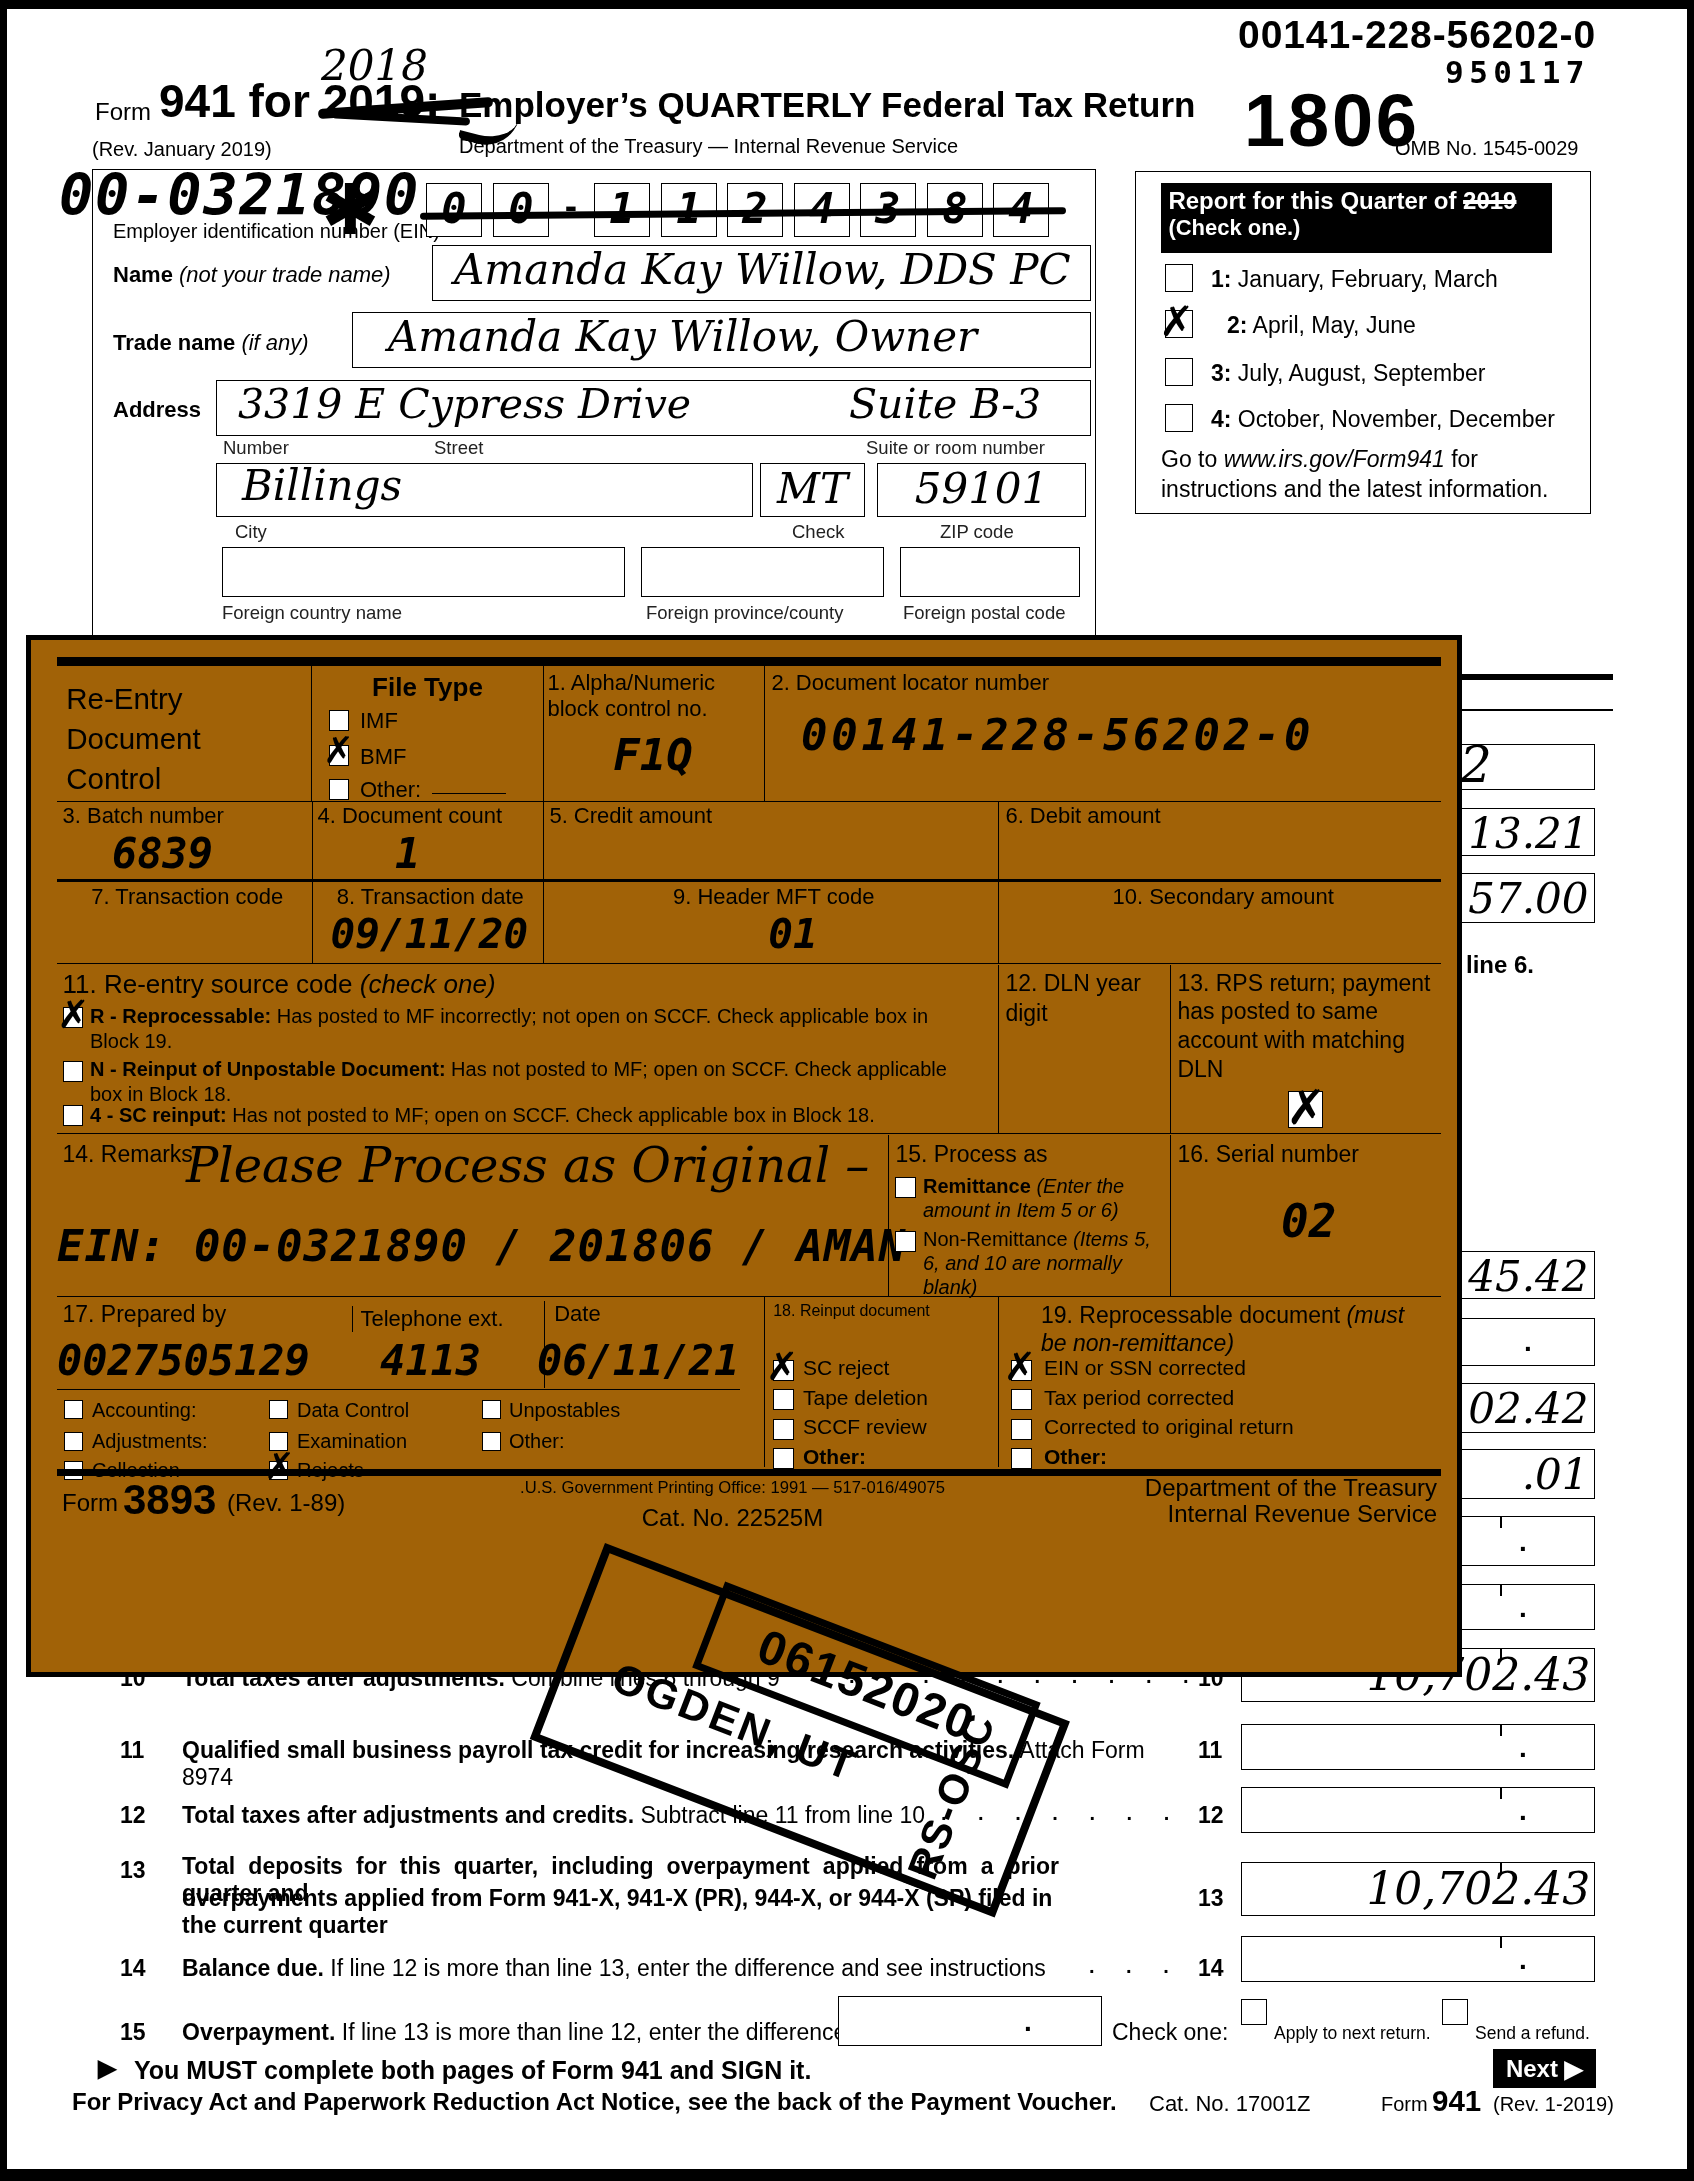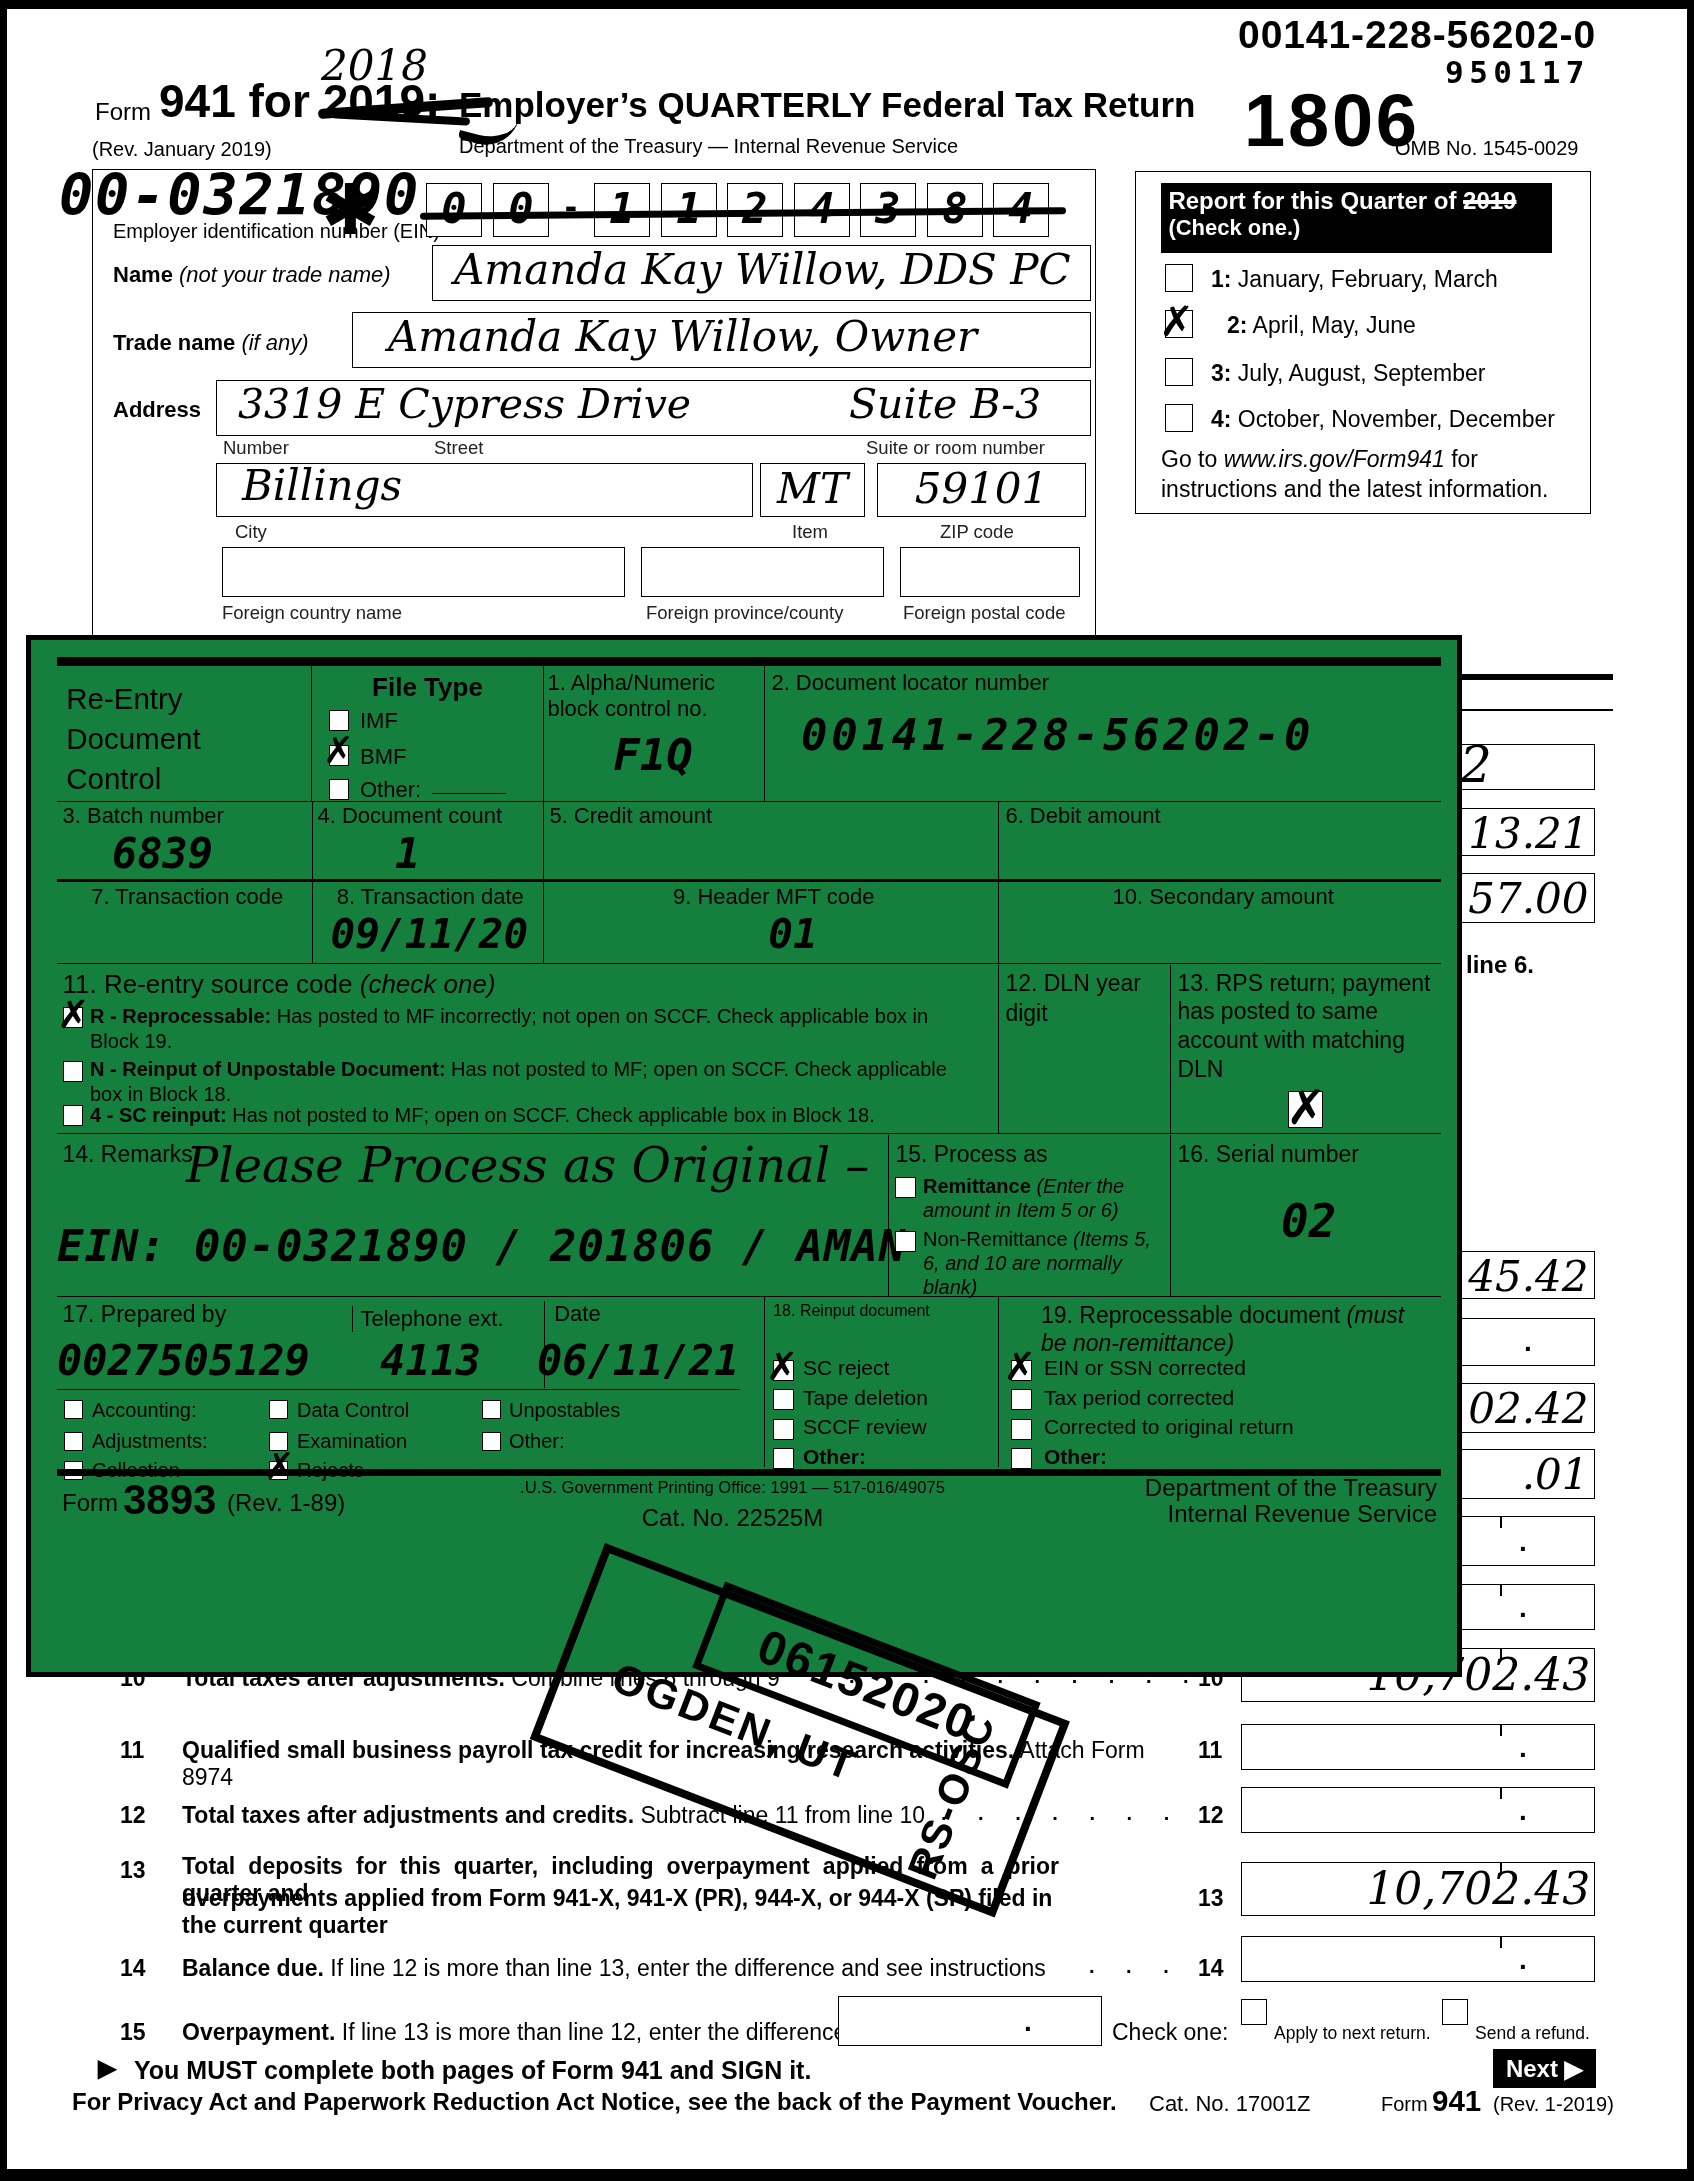--- a/index.html
+++ b/index.html
@@ -87,21 +87,21 @@
   <div class="a hw" style="left:849px;top:380px;font-size:41px;">Suite B-3</div>
   <div class="a sm" style="left:223px;top:437px;">Number</div>
   <div class="a sm" style="left:434px;top:437px;">Street</div>
   <div class="a sm" style="left:866px;top:437px;">Suite or room number</div>
 
   <div class="a cbs" style="left:216px;top:463px;width:535px;height:52px;"></div>
   <div class="a hw" style="left:242px;top:461px;font-size:42px;">Billings</div>
   <div class="a cbs" style="left:760px;top:463px;width:103px;height:52px;text-align:center;"><span class="hw" style="font-size:42px;">MT</span></div>
   <div class="a cbs" style="left:877px;top:463px;width:207px;height:52px;text-align:center;"><span class="hw" style="font-size:42px;">59101</span></div>
   <div class="a sm" style="left:235px;top:521px;">City</div>
-  <div class="a sm" style="left:792px;top:521px;">Item</div>
+  <div class="a sm" style="left:792px;top:521px;">Check</div>
   <div class="a sm" style="left:940px;top:521px;">ZIP code</div>
 
   <div class="a cbs" style="left:222px;top:547px;width:401px;height:48px;"></div>
   <div class="a cbs" style="left:641px;top:547px;width:241px;height:48px;"></div>
   <div class="a cbs" style="left:900px;top:547px;width:178px;height:48px;"></div>
   <div class="a sm" style="left:222px;top:602px;">Foreign country name</div>
   <div class="a sm" style="left:646px;top:602px;">Foreign province/county</div>
   <div class="a sm" style="left:903px;top:602px;">Foreign postal code</div>
 
   <div class="a box" style="left:1135px;top:171px;width:454px;height:341px;"></div>
@@ -144,21 +144,21 @@
     </div>
   <div class="a cbs rt" style="left:1292px;top:1383px;width:301px;height:48px;z-index:1;"><span class="hw" style="font-size:42px;padding-right:5.5px;">02.42</span></div>
   <div class="a cbs rt" style="left:1292px;top:1449px;width:301px;height:48px;z-index:1;"><span class="hw" style="font-size:42px;padding-right:5.5px;margin-top:13px;">.01</span></div>
 
   <div class="a b" style="left:125px;top:1521px;font-size:23px;z-index:1;">Current quarter’s adjustment for sick pa</div>
   <div class="a cbs" style="left:1241px;top:1516px;width:352px;height:48px;z-index:1;">
       <span class="vtick" style="left:258px;"></span>
       <span class="b" style="position:absolute;left:277px;top:9.2px;font-size:28px;">.</span>
     </div>
 
-  <div class="a" style="left:26px;top:635px;width:1436px;height:1042px;background:#15803d;border:5.5px solid #000;box-sizing:border-box;z-index:5;">
+  <div class="a" style="left:26px;top:635px;width:1436px;height:1042px;background:#a16207;border:5.5px solid #000;box-sizing:border-box;z-index:5;">
 
     <div class="a thk" style="left:26px;top:16.6px;width:1384px;height:9.2px;"></div>
 
     <div class="a" style="left:26px;top:26px;width:1384px;height:135px;border-bottom:1.8px solid #000;">
       <div class="a" style="left:0;top:0;width:255px;height:135px;border-right:1.8px solid #000;font-size:29.5px;line-height:1.35;padding:13px 0 0 9.2px;box-sizing:border-box;">
         <span>Re-Entry</span><br><span>Document</span><br><span>Control</span>
       </div>
       <div class="a" style="left:255px;top:0;width:231px;height:135px;border-right:1.8px solid #000;">
         <div class="b" style="font-size:26px;text-align:center;margin-top:5.5px;">File Type</div>
         <div class="a cbs" style="left:16.6px;top:44px;width:18.5px;height:18.5px;"></div>

